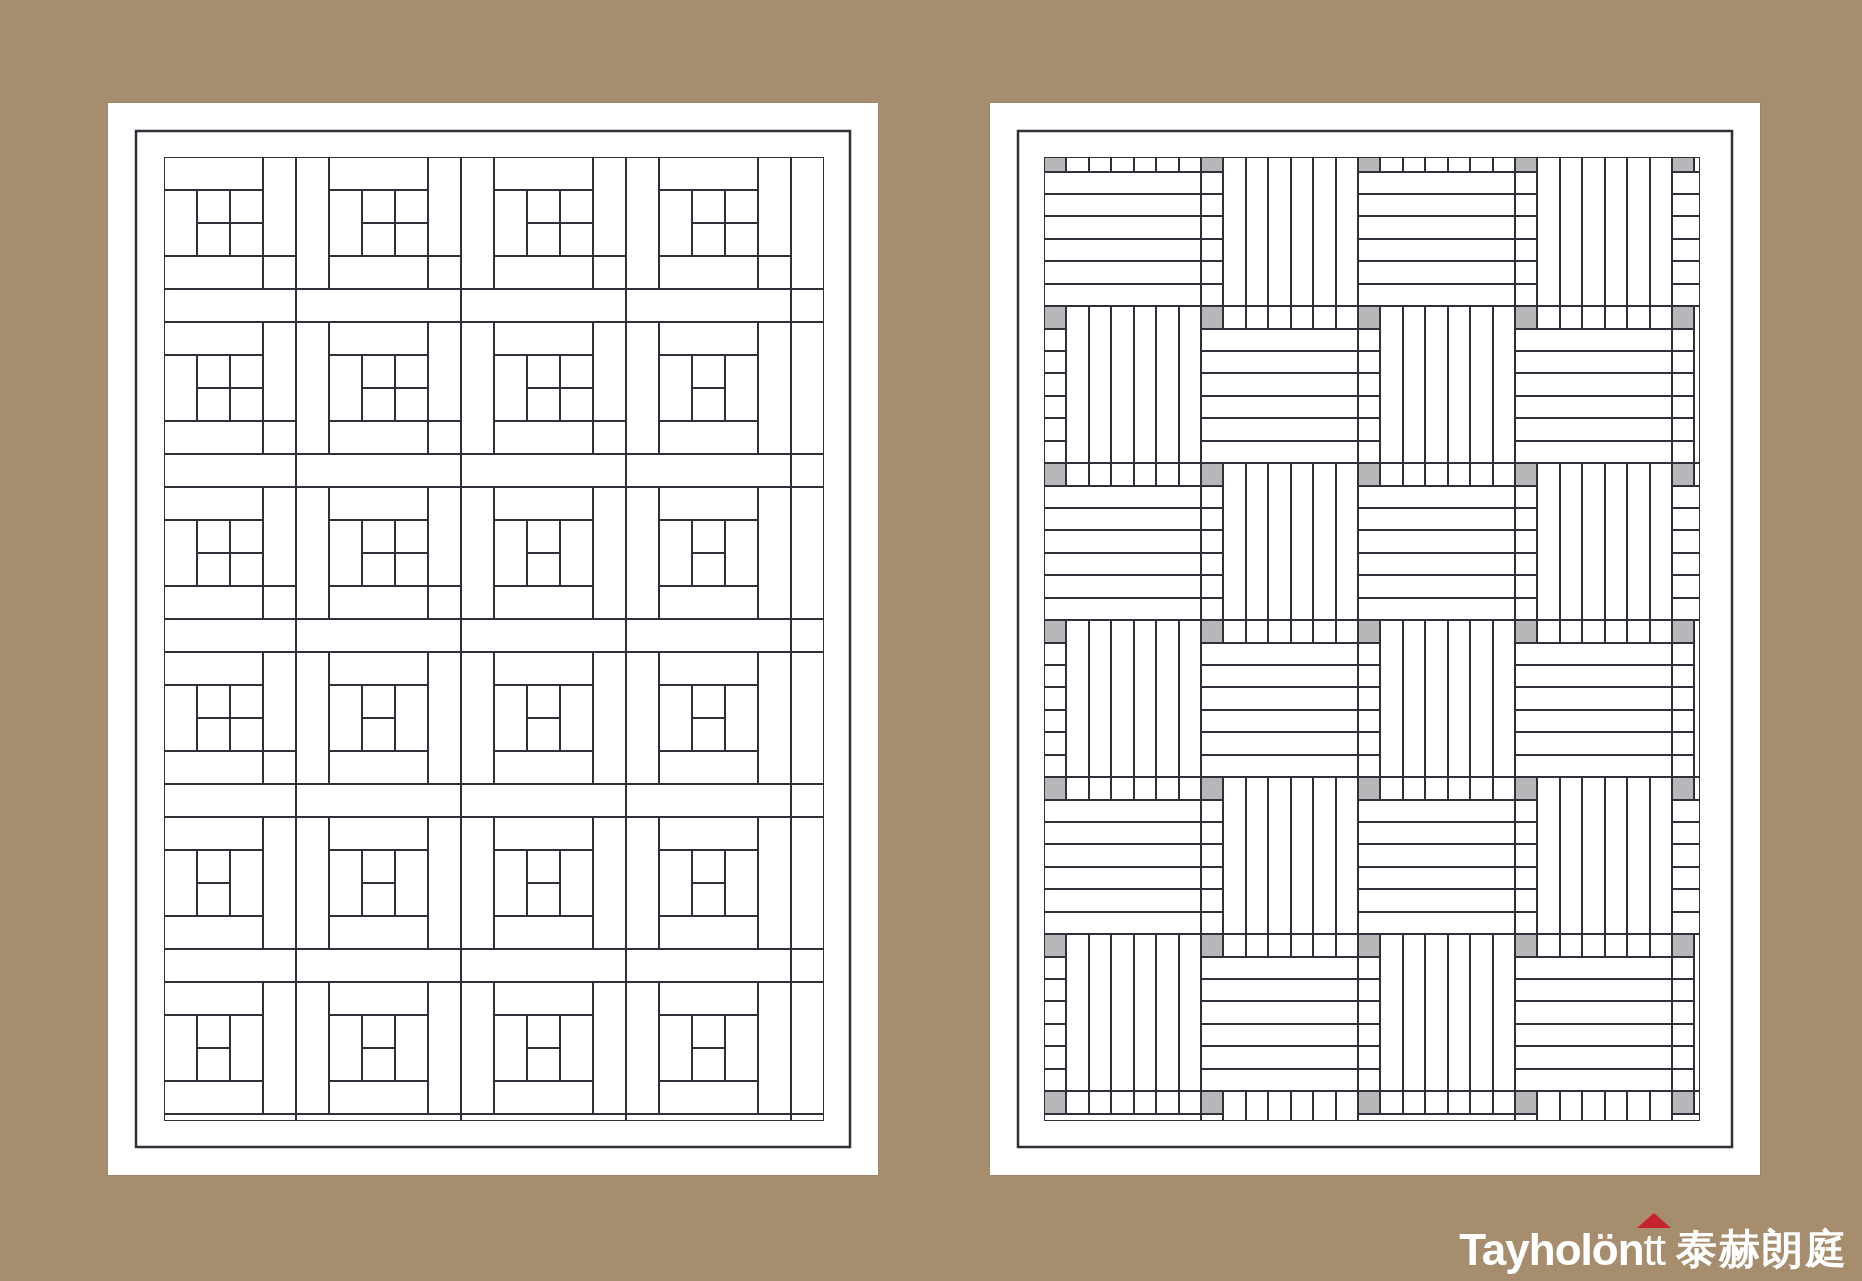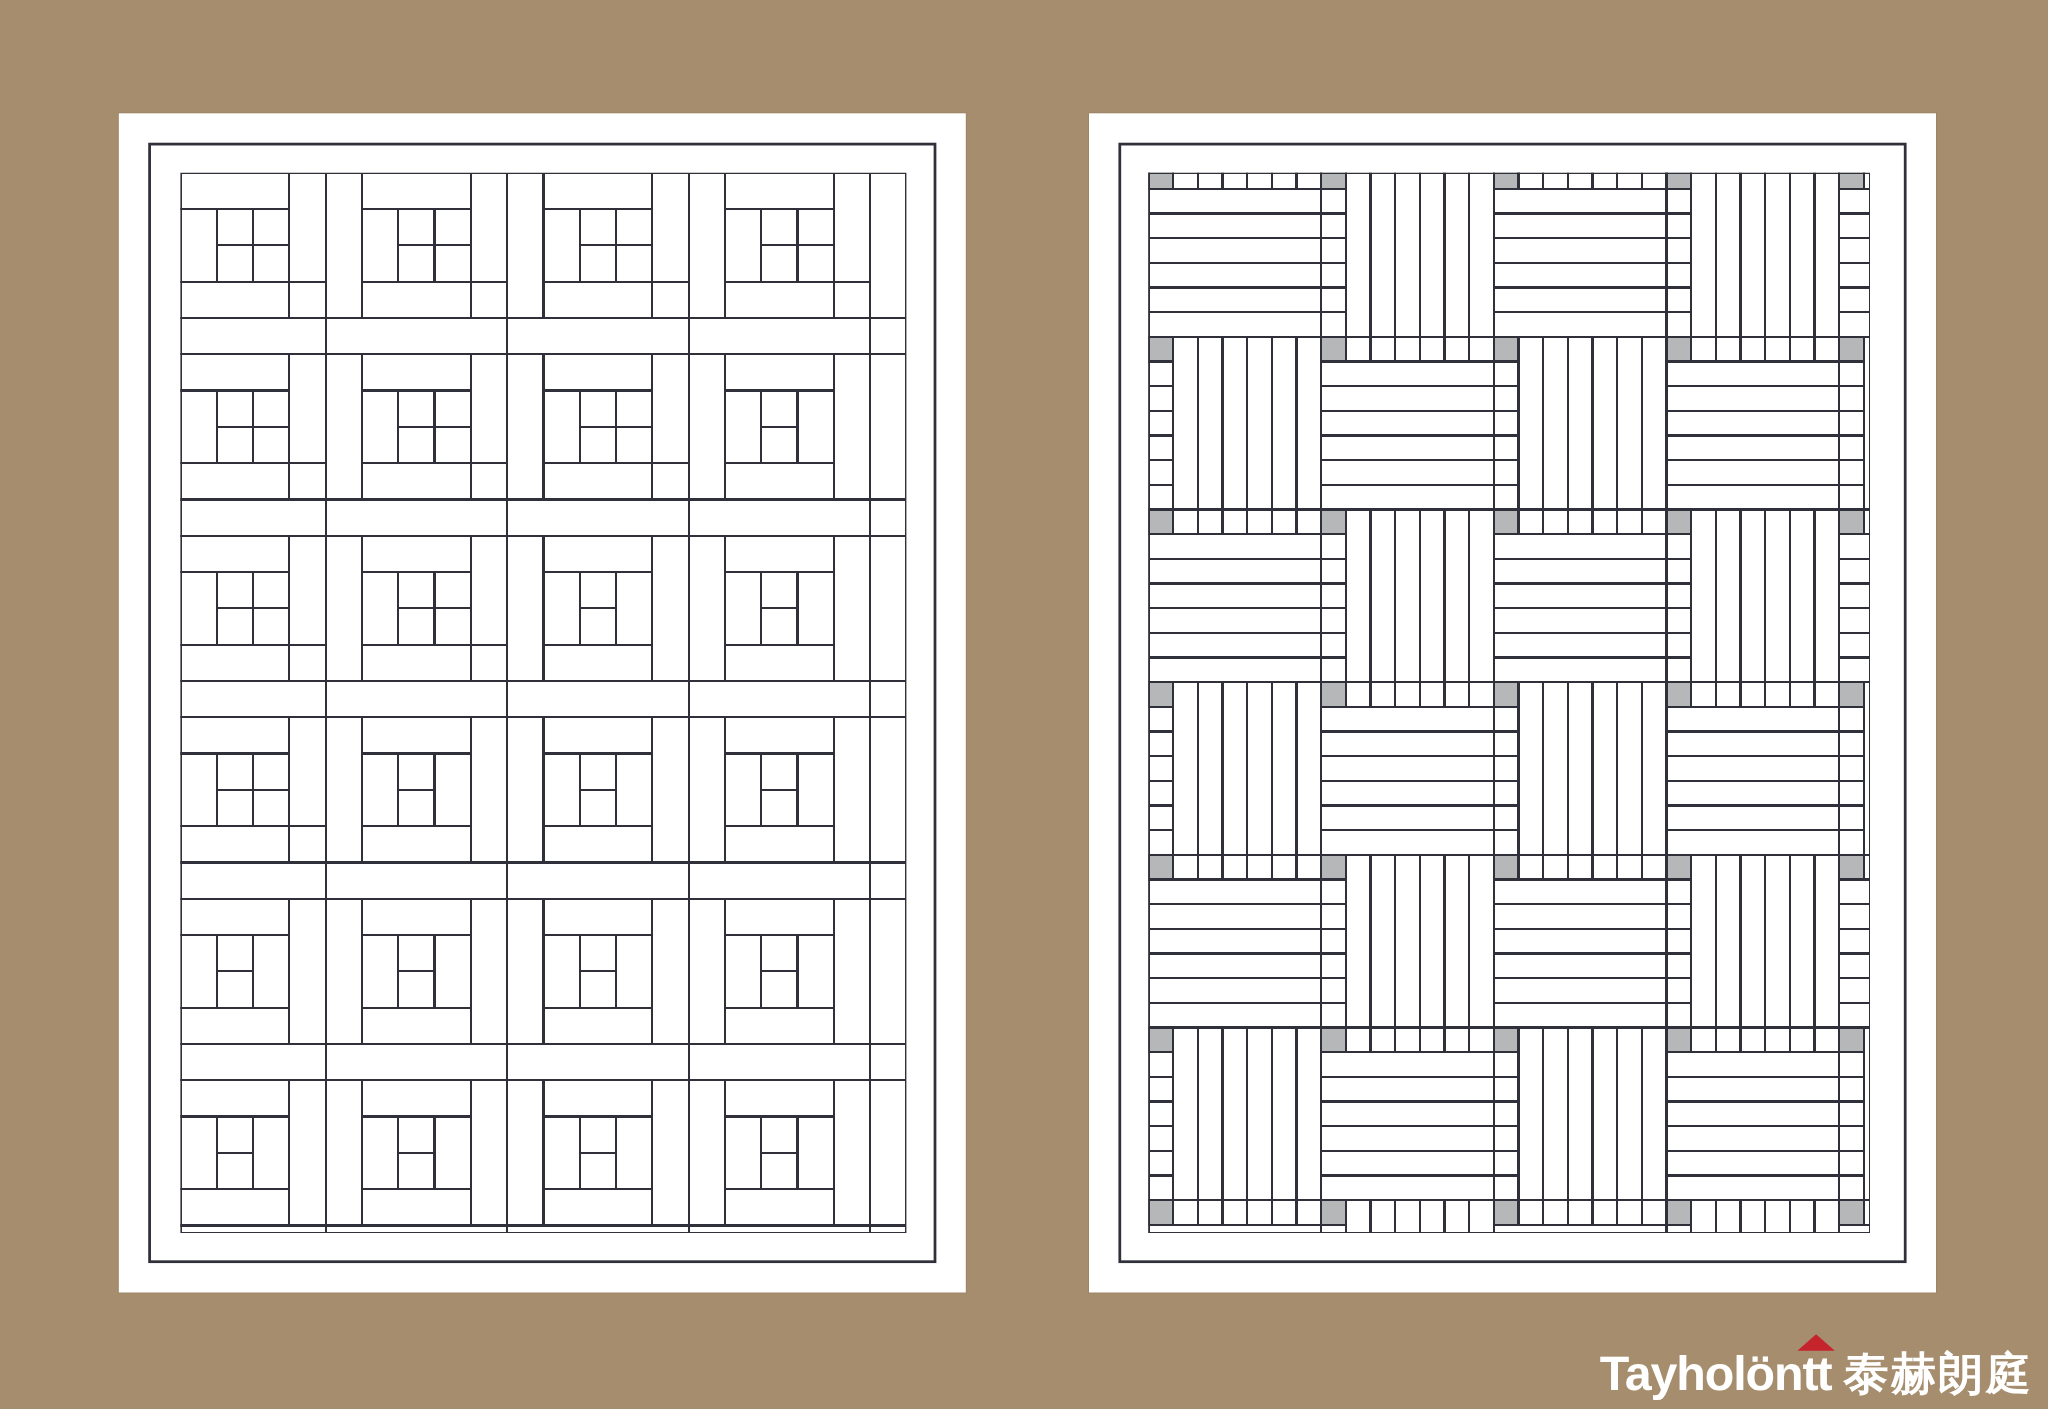--- a/index.html
+++ b/index.html
@@ -2,21 +2,21 @@
 <html><head>
 <meta charset="utf-8">
 <style>
   html,body{margin:0;padding:0;}
   body{font-family:"Liberation Sans", sans-serif;}
   #canvas{position:relative;width:1862px;height:1281px;overflow:hidden;}
   .page{position:absolute;box-shadow:0 0 0 1px rgba(0,0,0,0.05);}
   .page svg{display:block;}
   #brand{position:absolute;display:flex;align-items:center;white-space:nowrap;}
   #brand .latin{font-weight:bold;font-size:44px;letter-spacing:-1px;}
-  #brand .ttwrap{position:relative;font-weight:bold;font-size:44px;letter-spacing:-2px;}
+  #brand .ttwrap{position:relative;font-weight:normal;font-size:44px;letter-spacing:-2px;}
   #brand .roof{position:absolute;left:50%;top:-12px;transform:translateX(-50%);
     width:0;height:0;border-left:17px solid transparent;border-right:17px solid transparent;
     border-bottom:15px solid #c5242c;}
   #brand .cjk{font-weight:bold;font-size:41px;letter-spacing:2px;margin-left:12px;
     font-family:"Liberation Sans", sans-serif;}
 </style>
 </head>
 <body>
 
 <div id="canvas" style="background: rgb(166, 141, 109); width: 1862px; height: 1281px;">

